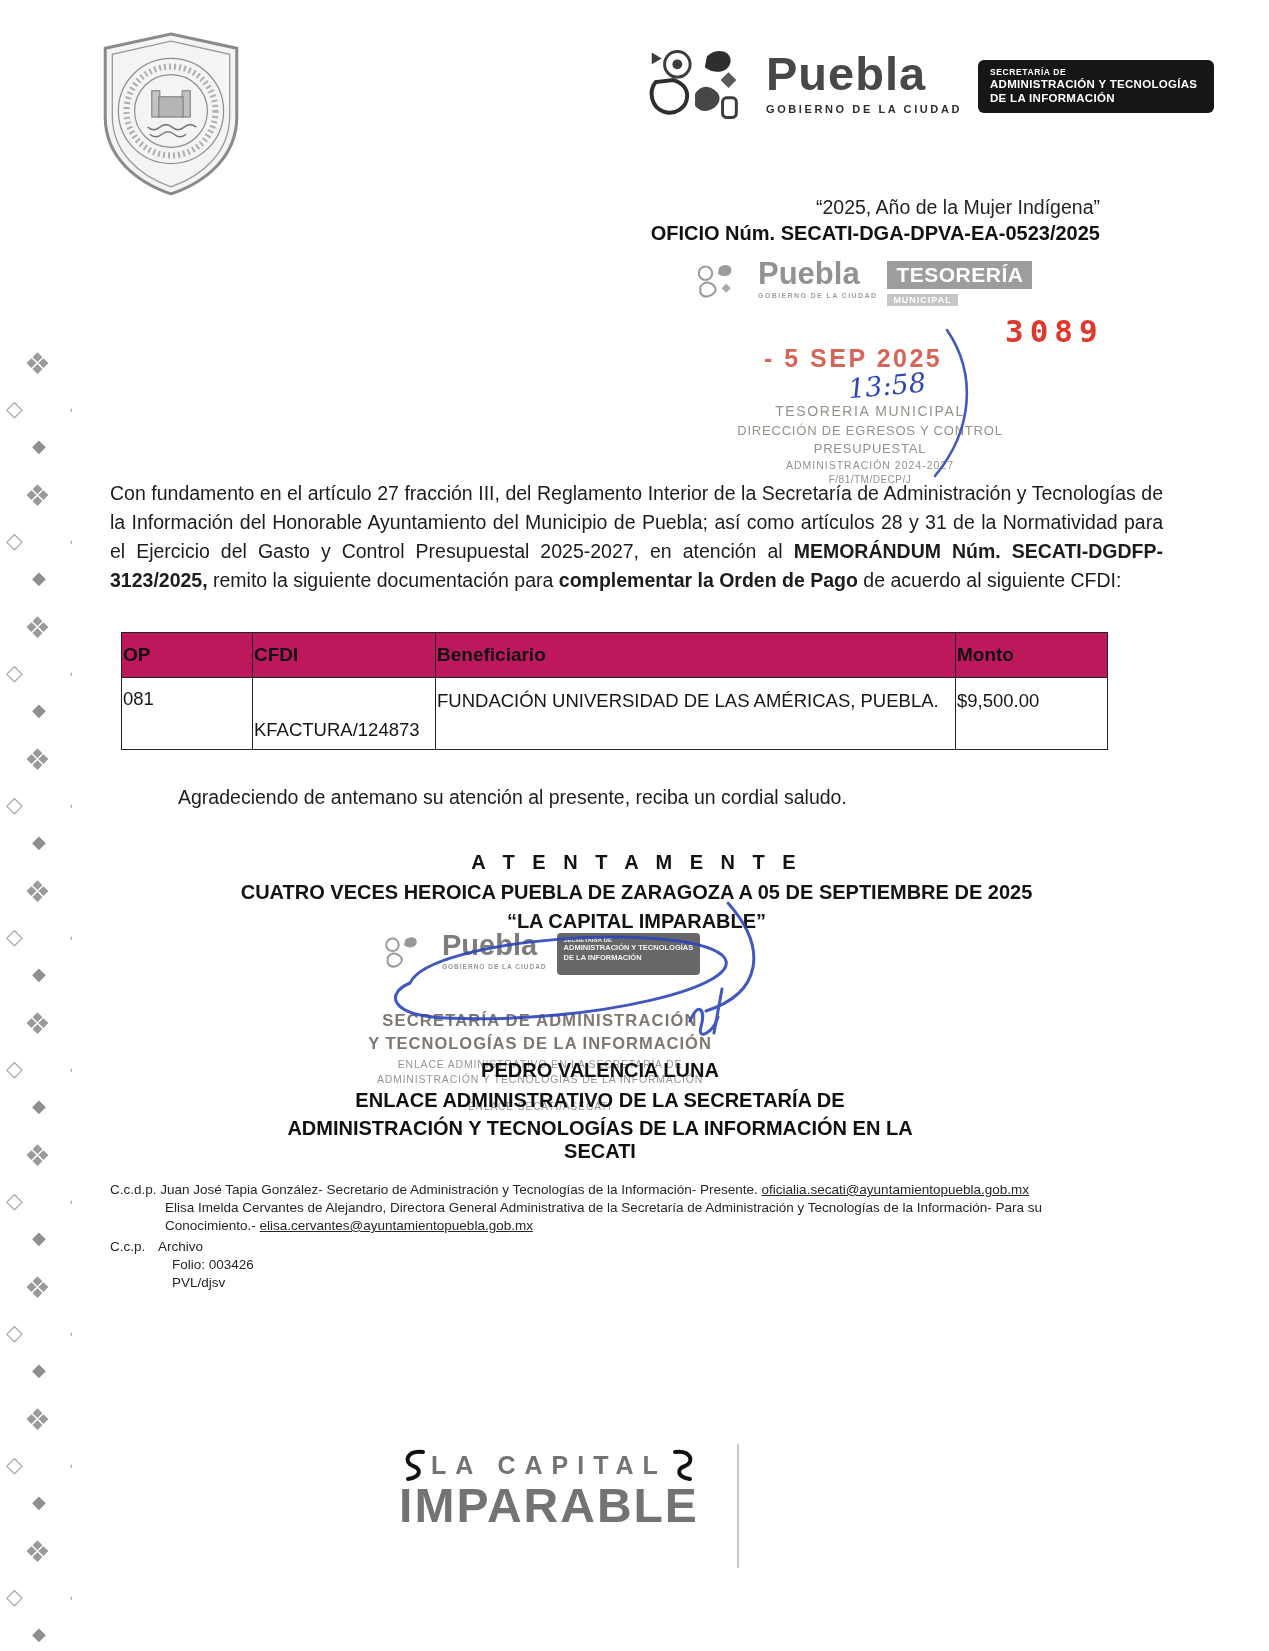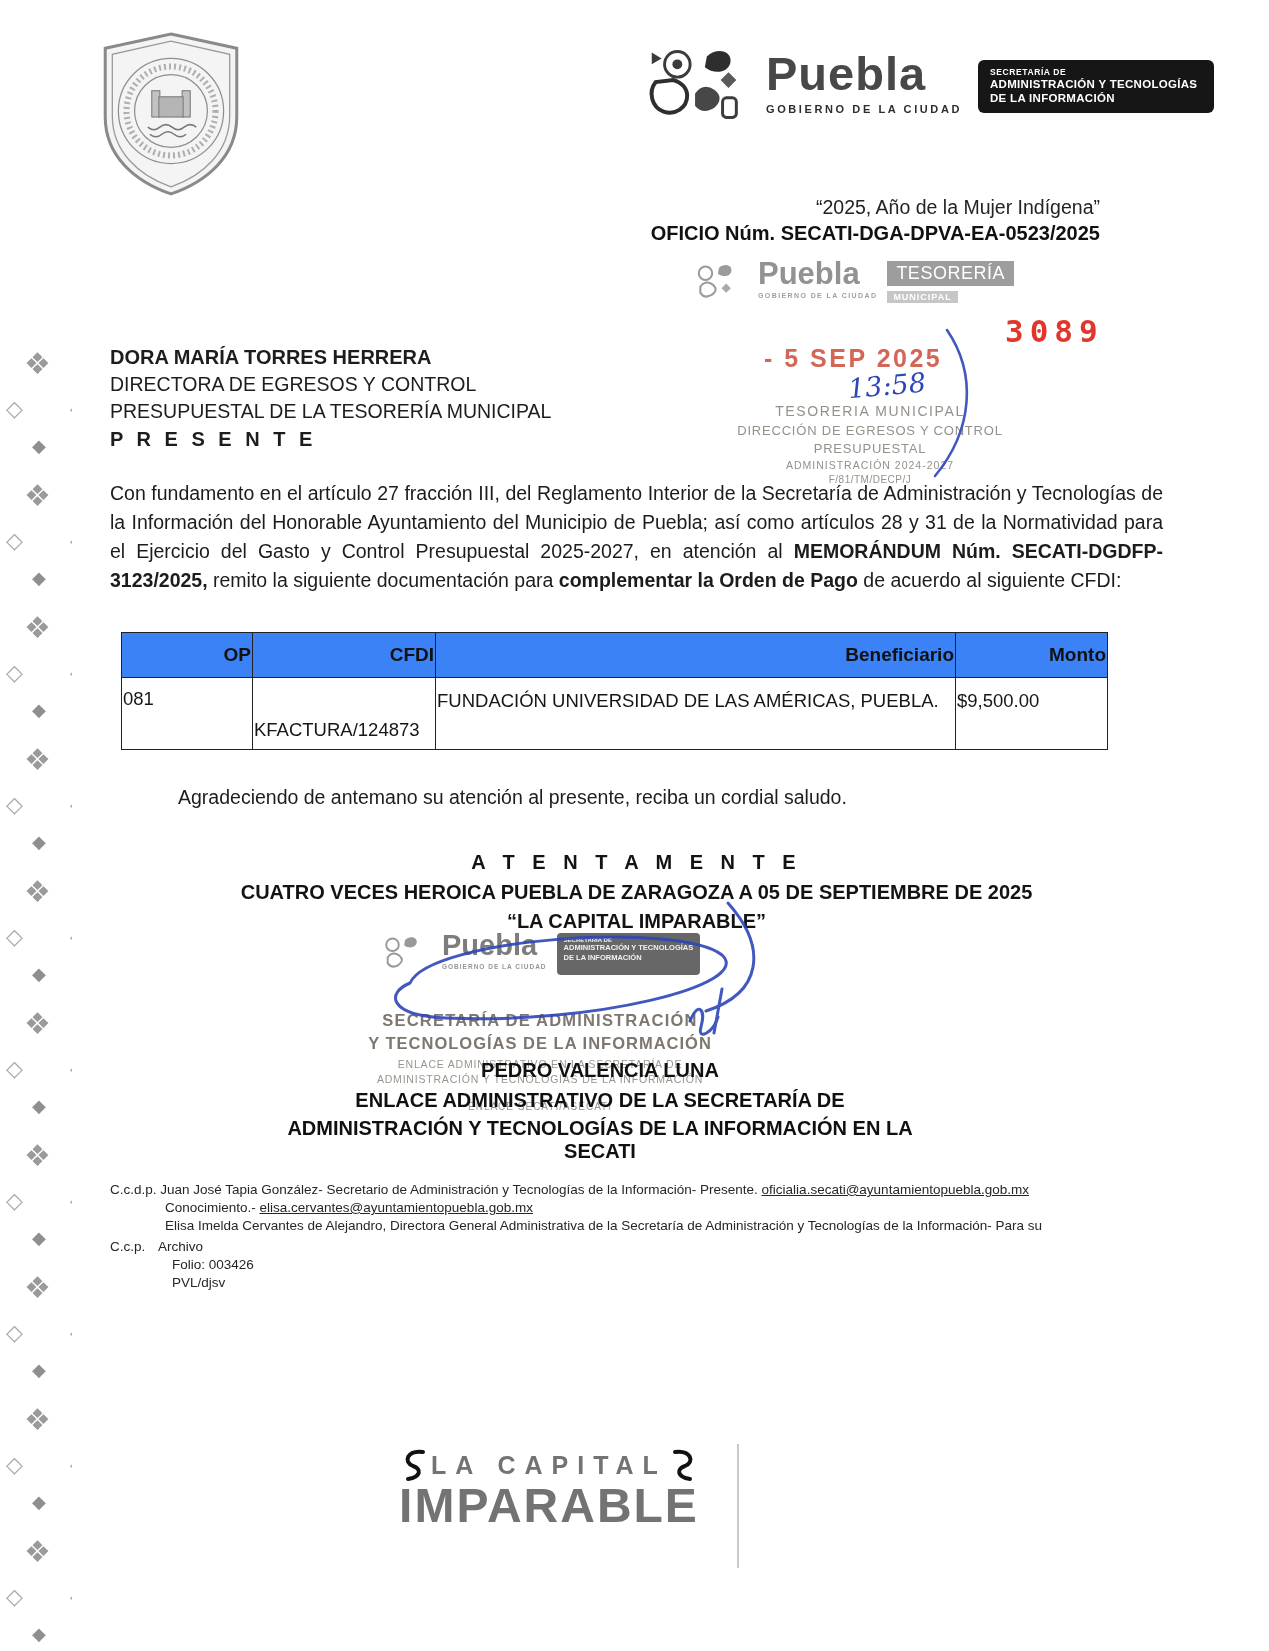--- a/index.html
+++ b/index.html
@@ -25,42 +25,42 @@
   .docline{position:absolute;right:169px;top:196px;text-align:right;}
   .docline .quote{font-size:19.5px;color:#232323;}
   .docline .oficio{font-size:20px;font-weight:bold;margin-top:3px;color:#111;}
   
   .tstamp{position:absolute;left:660px;top:258px;width:470px;height:220px;}
   .tstamp-logo{position:absolute;left:30px;top:0;display:flex;align-items:flex-start;gap:6px;opacity:.85;}
   .tstamp-icons{width:62px;height:48px;}
   .tstamp-name{font-size:31px;font-weight:bold;color:#7f7f7f;line-height:1;}
   .tstamp-subtitle{font-size:7px;color:#8f8f8f;letter-spacing:1.4px;margin-top:3px;font-weight:bold;}
   .tstamp-badge{margin-left:4px;margin-top:3px;}
-  .tstamp-badge .tb1{background:#8c8c8c;color:#fff;font-weight:normal;font-size:18px;padding:2px 9px;letter-spacing:.5px;text-align:center;}
+  .tstamp-badge .tb1{background:#8c8c8c;color:#fff;font-weight:bold;font-size:21px;padding:2px 9px;letter-spacing:.5px;text-align:center;}
   .tstamp-badge .tb2{background:#bdbdbd;color:#fff;font-weight:bold;font-size:9px;padding:1px 6px;display:inline-block;letter-spacing:1px;text-align:center;}
   .tstamp-folio{position:absolute;left:345px;top:55px;color:#e0362b;font-family:"DejaVu Sans Mono",monospace;font-weight:bold;font-size:31px;letter-spacing:6px;}
   .tstamp-date{position:absolute;left:104px;top:86px;color:#cf5140;font-size:25px;letter-spacing:2.5px;font-weight:600;opacity:.88;}
   .tstamp-time{position:absolute;left:188px;top:112px;color:#2e46b8;font-family:"DejaVu Serif",serif;font-style:italic;font-size:27px;transform:rotate(-5deg);}
   .tstamp-lines{position:absolute;left:55px;top:144px;width:310px;text-align:center;color:#96908a;line-height:1.4;}
   .tstamp-lines .l1{font-size:14px;letter-spacing:1.6px;}
   .tstamp-lines .l2,.tstamp-lines .l3{font-size:13px;letter-spacing:.8px;}
   .tstamp-lines .l4{font-size:10.5px;letter-spacing:1px;}
   .tstamp-lines .l5{font-size:10px;letter-spacing:.5px;}
   .tstamp-ink{position:absolute;left:255px;top:68px;overflow:visible;}
   
   .addressee{position:absolute;left:110px;top:344px;line-height:27px;}
   .addressee .nm{font-weight:bold;font-size:20px;}
   .addressee .tl{font-size:19.5px;}
   .addressee .pr{font-weight:bold;font-size:20px;letter-spacing:4px;margin-top:1px;}
   
   .bodypar{position:absolute;left:110px;top:479px;width:1053px;font-size:19.5px;line-height:29px;text-align:justify;color:#1c1c1c;}
   .bodypar b{font-weight:bold;}
   
   .cfdi-table{position:absolute;left:121px;top:632px;border-collapse:collapse;table-layout:fixed;}
-  .cfdi-table th{background:#3b82f6;border:1.6px solid #222;font-size:19px;font-weight:bold;height:42px;text-align:right;color:#111;}
+  .cfdi-table th{background:#be185d;border:1.6px solid #222;font-size:19px;font-weight:bold;height:42px;text-align:left;color:#111;}
   .cfdi-table td{border:1.6px solid #222;font-size:18.5px;height:58px;vertical-align:middle;color:#161616;}
   .cfdi-table td.low{vertical-align:bottom;padding-bottom:8px;}
   
   .closing{position:absolute;left:178px;top:786px;font-size:19.5px;}
   
   .atte{position:absolute;left:110px;top:851px;width:1053px;text-align:center;font-weight:bold;color:#131313;}
   .atte .a1{font-size:20px;letter-spacing:6px;}
   .atte .a2{font-size:20px;margin-top:7px;}
   .atte .a3{font-size:20px;margin-top:6px;}
   
@@ -178,26 +178,20 @@
       <div class="l2">DIRECCIÓN DE EGRESOS Y CONTROL</div>
       <div class="l3">PRESUPUESTAL</div>
       <div class="l4">ADMINISTRACIÓN 2024-2027</div>
       <div class="l5">F/81/TM/DECP/J</div>
     </div>
     <svg class="tstamp-ink" width="120" height="160">
       <path d="M 32,4 C 62,48 58,104 20,150" fill="none" stroke="#2e46b8" stroke-width="2.6" stroke-linecap="round" opacity=".9"></path>
     </svg>
   </div>
 
-  <div class="addressee">
-    <div class="nm">DORA MARÍA TORRES HERRERA</div>
-    <div class="tl">DIRECTORA DE EGRESOS Y CONTROL</div>
-    <div class="tl">PRESUPUESTAL DE LA TESORERÍA MUNICIPAL</div>
-    <div class="pr">P R E S E N T E</div>
-  </div>
 
   <div class="bodypar">
     <span>Con fundamento en el artículo 27 fracción III, del Reglamento Interior de la Secretaría de Administración y Tecnologías de la Información del Honorable Ayuntamiento del Municipio de Puebla; así como artículos 28 y 31 de la Normatividad para el Ejercicio del Gasto y Control Presupuestal 2025-2027, en atención al </span><b>MEMORÁNDUM Núm. SECATI-DGDFP-3123/2025,</b><span> remito la siguiente documentación para </span><b>complementar la Orden de Pago</b><span> de acuerdo al siguiente CFDI:</span>
   </div>
 
   <table class="cfdi-table">
     <colgroup>
         <col style="width:131px">
         <col style="width:183px">
         <col style="width:520px">
@@ -261,24 +255,24 @@
         <path d="M 430,128 c 8,-20 16,-12 11,6 c -4,14 12,6 17,-10"></path>
         <path d="M 462,96 l -8,44"></path>
       </g>
     </svg>
   </div>
 
   <div class="ccblk">
     <div>
       <span>C.c.d.p. Juan José Tapia González- Secretario de Administración y Tecnologías de la Información- Presente. </span><span class="mail">oficialia.secati@ayuntamientopuebla.gob.mx</span>
     </div>
+    <div class="ind">Elisa Imelda Cervantes de Alejandro, Directora General Administrativa de la Secretaría de Administración y Tecnologías de la Información- Para su</div>
     <div class="ind">
       <span>Conocimiento.- </span><span class="mail">elisa.cervantes@ayuntamientopuebla.gob.mx</span>
     </div>
-    <div class="ind">Elisa Imelda Cervantes de Alejandro, Directora General Administrativa de la Secretaría de Administración y Tecnologías de la Información- Para su</div>
     <div class="ccp-row">
       <span class="ccp-label">C.c.p.</span><span>Archivo</span>
     </div>
     <div class="ind2">Folio: 003426</div>
     <div class="ind2">PVL/djsv</div>
   </div>
 
   <div class="f-logo">
     <div class="f-logo-top">
       <svg width="26" height="34" viewBox="0 0 26 34">

